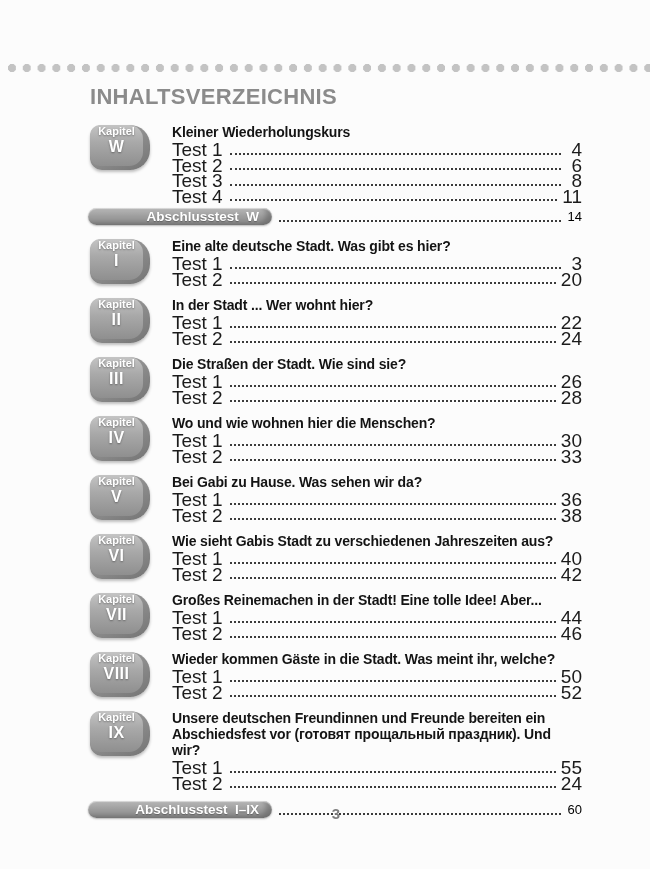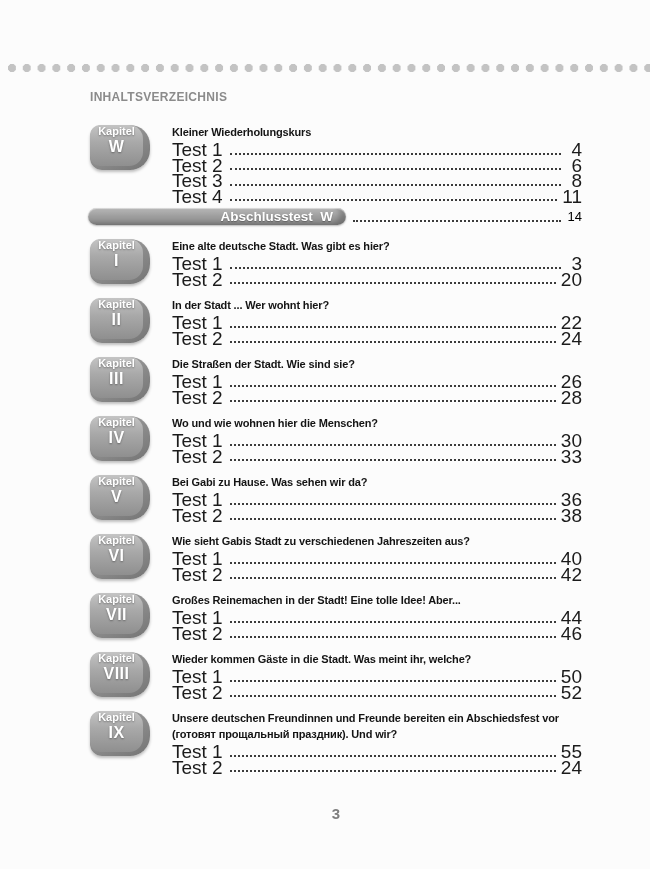--- a/index.html
+++ b/index.html
@@ -9,21 +9,21 @@
     background:#fcfcfc; overflow:hidden;
   }
   
   .dots-row {
     position:absolute; top:63px; left:7px; width:643px; height:10px;
     background-image: radial-gradient(circle at 5px 5px, #c3c3c3 3.8px, rgba(0,0,0,0) 4.4px);
     background-size:14.8px 10px; background-repeat:repeat-x;
   }
   .content { position:absolute; left:90px; top:88px; width:492px; }
   h1.heading {
-    margin:0 0 18px 0; font-size:12px; line-height:18px;
+    margin:0 0 18px 0; font-size:22px; line-height:18px;
     font-weight:bold; color:#8b8b8b; letter-spacing:0.3px;
   }
   
   .chapter { position:relative; padding-left:82px; margin-bottom:10px; min-height:49px; }
   .badge { position:absolute; left:0; top:1px; width:60px; height:45px; }
   .badge-back {
     position:absolute; top:0; left:0; right:0; bottom:0;
     background:linear-gradient(150deg,#a6a6a6 0%,#8a8a8a 55%,#747474 100%);
     border-radius:12px 20px 20px 12px;
     box-shadow:0 2px 3px rgba(0,0,0,0.25);
@@ -34,30 +34,30 @@
     border-radius:10px 14px 14px 10px;
   }
   .badge-inner {
     position:absolute; left:0; top:0; right:7px; bottom:4px;
     display:flex; flex-direction:column; align-items:center; justify-content:flex-start;
     color:#ffffff; text-shadow:0 1px 2px rgba(0,0,0,0.35);
   }
   .badge-kapitel { font-size:11px; font-weight:bold; line-height:13px; }
   .badge-numeral { font-size:16px; font-weight:bold; line-height:17px; letter-spacing:0.5px; }
   .title {
-    margin:0 0 2px 0; font-size:11px; line-height:16px; font-weight:bold;
+    margin:0 0 2px 0; font-size:14px; line-height:16px; font-weight:bold;
     color:#141414; letter-spacing:-0.15px;
   }
   .row { display:flex; font-size:19px; line-height:15.5px; color:#1b1b1b; }
   .leader { flex:1; align-self:stretch; border-bottom:2px dotted #3b3b3b; margin:0 5px 3px 7px; }
   .pagenum { text-align:right; min-width:16px; white-space:nowrap; }
   
   .abschluss { display:flex; height:17px; margin:4px 0 13px -2px; }
   .abschluss-bar {
-    width:258px; box-sizing:border-box; border-radius:9px;
+    width:184px; box-sizing:border-box; border-radius:9px;
     background:linear-gradient(180deg,#b8b8b8 0%, #9d9d9d 50%, #8c8c8c 100%);
     box-shadow: inset 0 1px 1px rgba(255,255,255,0.55),
                 inset -6px -2px 5px rgba(0,0,0,0.22),
                 0 1px 2px rgba(0,0,0,0.28);
     display:flex; align-items:center; justify-content:flex-end; padding-right:13px;
   }
   .abschluss-bar span {
     color:#fff; font-weight:bold; font-size:13.5px; white-space:pre;
     text-shadow:0 1px 1px rgba(0,0,0,0.3);
   }
@@ -310,16 +310,23 @@
         <span class="leader"></span>
         <span class="pagenum">55</span>
       </div>
       <div class="row">
         <span>Test 2</span>
         <span class="leader"></span>
         <span class="pagenum">24</span>
       </div>
     </section>
 
+    <div class="abschluss">
+      <div class="abschluss-bar">
+        <span>Abschlusstest  I–IX</span>
+      </div>
+      <span class="leader"></span>
+      <span class="pagenum">60</span>
+    </div>
   </div>
 
   <div class="footer">3</div>
 </div>
 
 </body></html>

